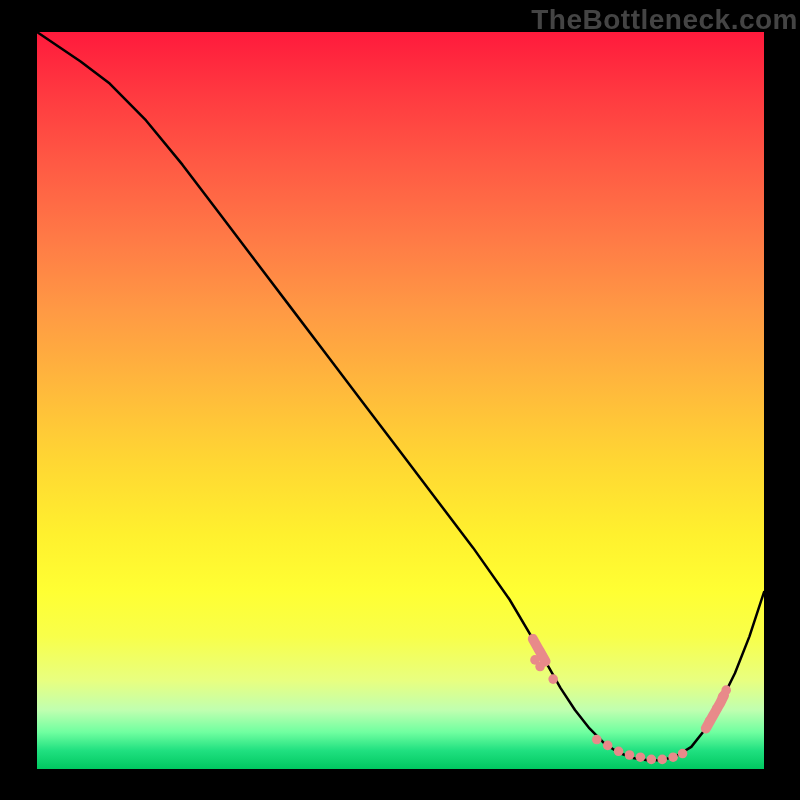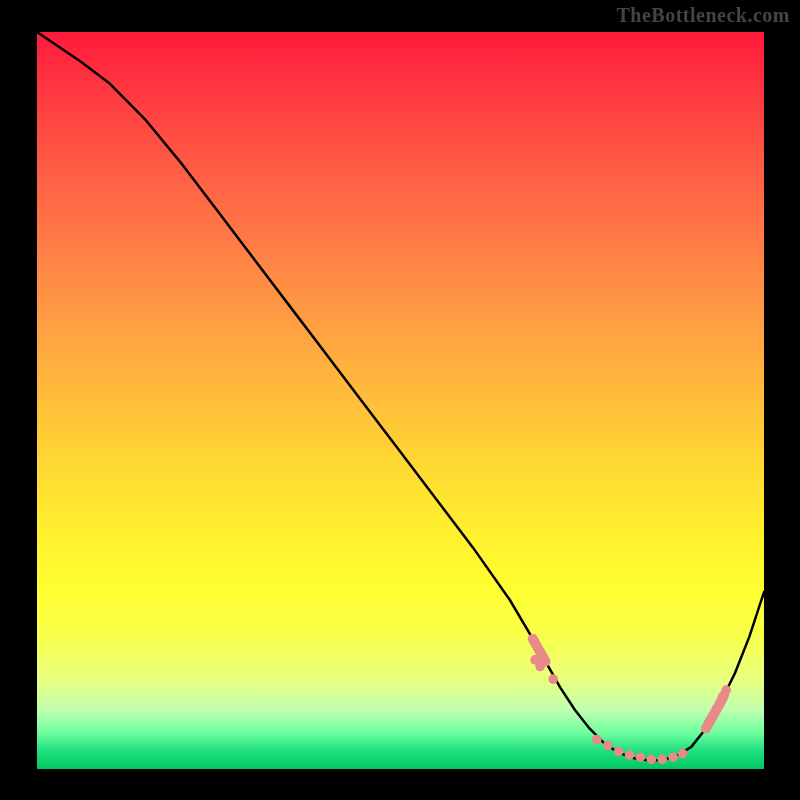--- a/index.html
+++ b/index.html
@@ -13,26 +13,25 @@
   }
   .frame {
     position: relative;
     width: 800px;
     height: 800px;
     background: #000;
   }
   .attribution {
     position: absolute;
     top: 4px;
-    right: 10px;
+    right: 2px;
     color: #444;
-    font-size: 20px;
+    font-size: 28px;
     font-weight: 600;
     letter-spacing: 0.5px;
-    font-family: Liberation Serif, serif;
   }
   .plot-area {
     position: absolute;
     left: 37px;
     top: 32px;
     width: 727px;
     height: 737px;
     background: linear-gradient(to bottom,
       #ff1a3c 0%,
       #ff3840 8%,

